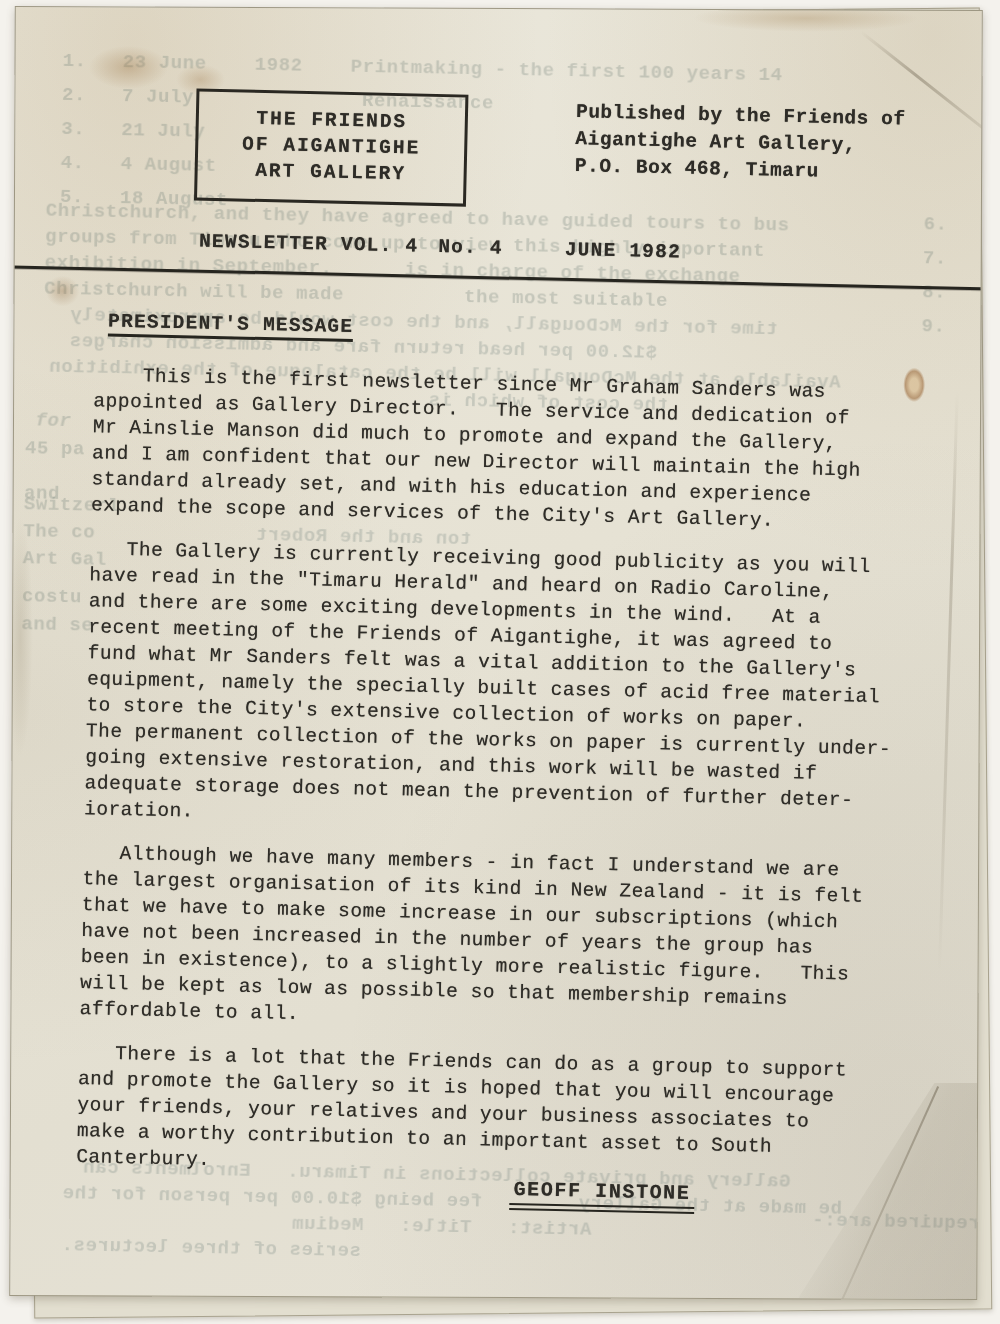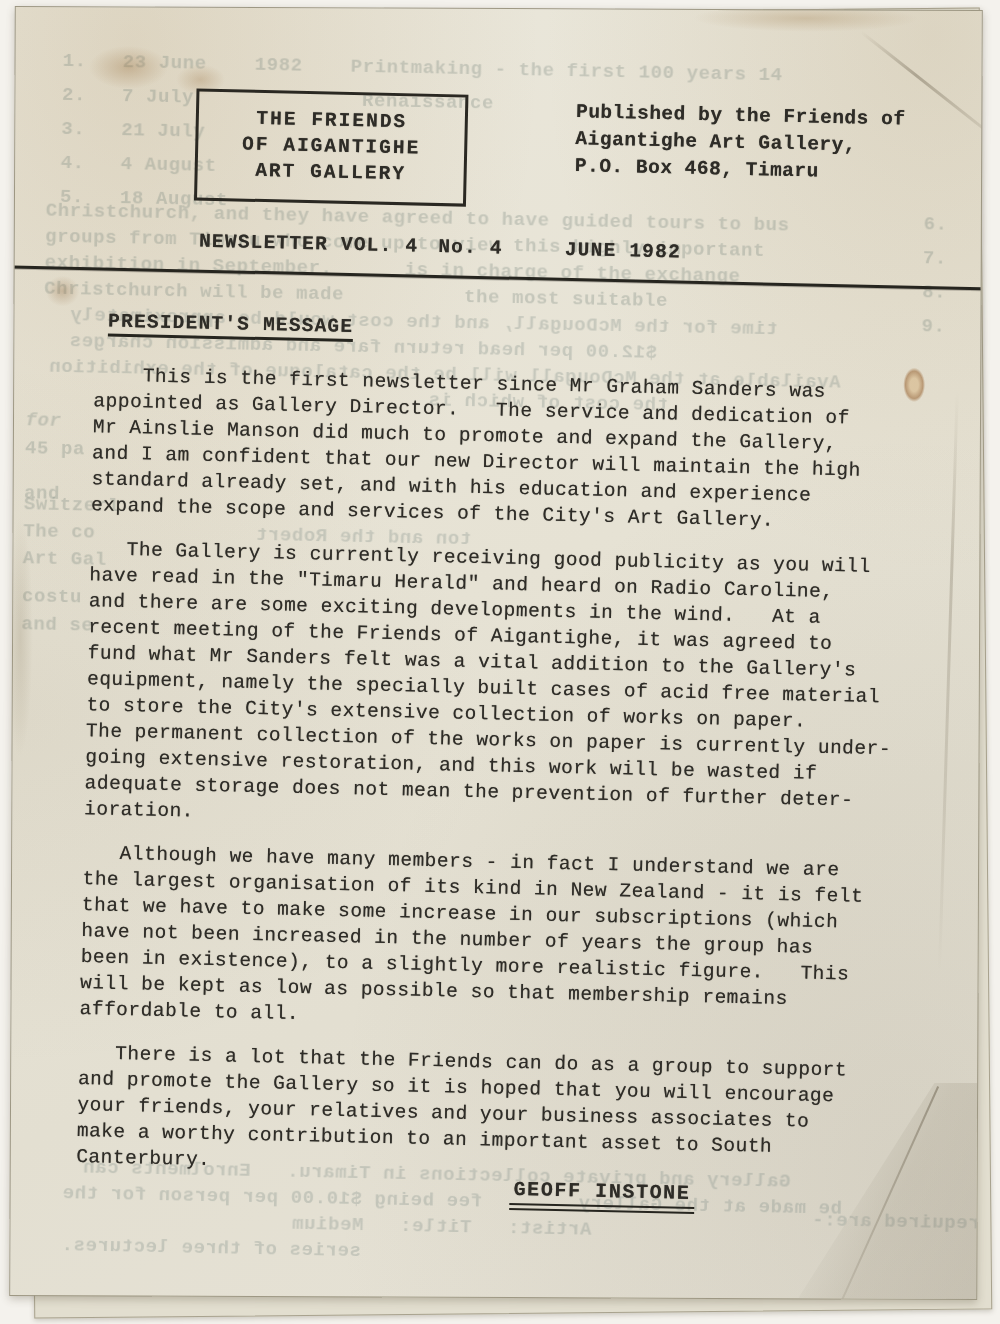--- a/index.html
+++ b/index.html
@@ -90,21 +90,21 @@
         <div class="ghost-line" style="left: 912px; top: 256px;">8.</div>
         <div class="ghost-line" style="left: 912px; top: 290px;">9.</div>
         <div class="ghost-line" style="left: 34px; top: 192px;">Christchurch, and they have agreed to have guided tours to bus</div>
         <div class="ghost-line" style="left: 34px; top: 218px;">groups from Timaru who come up to view this highly important</div>
         <div class="ghost-line" style="left: 34px; top: 244px;">exhibition in September.      is in charge of the exchange</div>
         <div class="ghost-line" style="left: 34px; top: 270px;">Christchurch will be made          the most suitable</div>
         <div class="ghost-line mirrored" style="left: 60px; top: 296px;">time for the McDougall, and the cost would be approximately</div>
         <div class="ghost-line mirrored" style="left: 60px; top: 322px;">$12.00 per head return fare and admission charges</div>
         <div class="ghost-line mirrored" style="left: 40px; top: 348px;">Available at the McDougall will be the catalogue of the exhibition</div>
         <div class="ghost-line mirrored" style="left: 420px; top: 374px;">the cost of which is</div>
-        <div class="ghost-line" style="left: 18px; top: 402px; font-style: italic;">for</div>
+        <div class="ghost-line" style="left: 28px; top: 402px; font-style: italic;">for</div>
         <div class="ghost-line" style="left: 18px; top: 430px;">45 pa</div>
         <div class="ghost-line" style="left: 18px; top: 475px;">and</div>
         <div class="ghost-line" style="left: 18px; top: 486px;">Switzerl</div>
         <div class="ghost-line" style="left: 18px; top: 513px;">The co</div>
         <div class="ghost-line mirrored" style="left: 250px; top: 512px;">ton and the Robert</div>
         <div class="ghost-line" style="left: 18px; top: 540px;">Art Gal</div>
         <div class="ghost-line" style="left: 18px; top: 578px;">costu</div>
         <div class="ghost-line" style="left: 18px; top: 606px;">and se</div>
         <div class="ghost-line mirrored" style="left: 90px; top: 1148px;">Gallery and private collections in Timaru.   Enrolments can</div>
         <div class="ghost-line mirrored" style="left: 70px; top: 1174px;">be made at the Gallery        fee being $10.00 per person for the</div>

